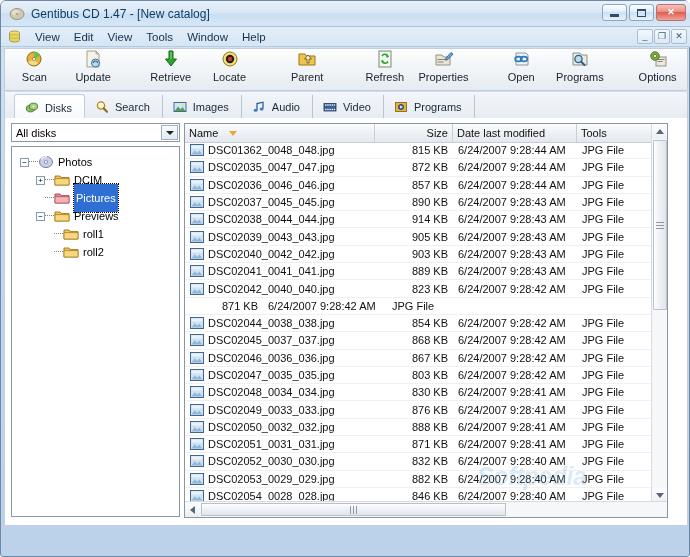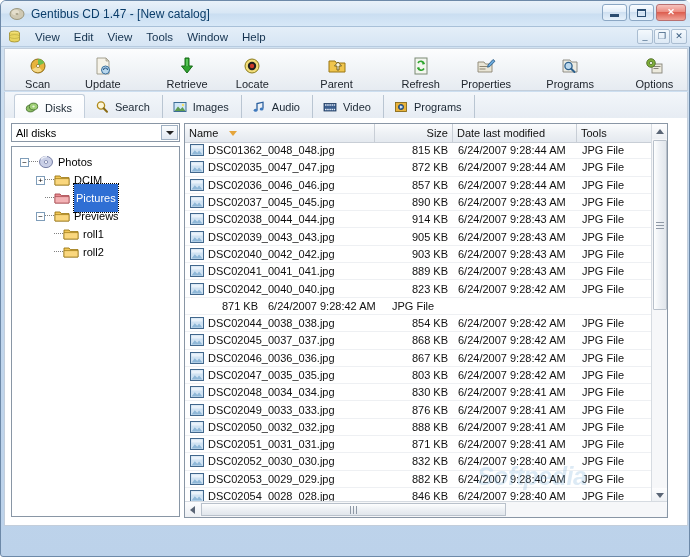--- a/index.html
+++ b/index.html
@@ -121,21 +121,21 @@
 
   
   .toolbar {
     position: absolute;
     left: 3px; top: 47px;
     width: 684px; height: 43px;
     box-sizing: border-box;
     background: linear-gradient(to bottom, #fcfdfe 0%, #f1f4f7 50%, #e6ebf1 100%);
     border: 1px solid #c3cedb;
     display: flex;
-    align-items: flex-end;
+    align-items: flex-start;
   }
   .tb-item {
     width: 66px;
     display: flex;
     flex-direction: column;
     align-items: center;
     justify-content: center;
     gap: 2px;
     cursor: default;
   }
@@ -562,20 +562,30 @@
           <rect x="3.5" y="10" width="8" height="1" fill="#8a8472"></rect>
           <rect x="3.5" y="12.5" width="6" height="1" fill="#8a8472"></rect>
           <path d="M12 9 L17 3.5 L19 5.2 L13.8 10.5 L11.6 11.2 Z" fill="#6aa9dd" stroke="#2d5e87" stroke-width="0.9"></path>
         </svg>
       </span>
       <span class="tb-label">Properties</span>
     </div>
 
     <div class="tb-sep"></div>
 
+    <div class="tb-item">
+      <span class="tb-ico">
+        <svg width="20" height="20" viewBox="0 0 20 20">
+          <path d="M5 4 H15 L17 6 V16 H5 Z" fill="#eef3f8" stroke="#7d8b99" stroke-width="0.9"></path>
+          <ellipse cx="7.5" cy="10" rx="3.4" ry="2.4" fill="none" stroke="#2f79bb" stroke-width="1.6"></ellipse>
+          <ellipse cx="13" cy="10" rx="3.4" ry="2.4" fill="none" stroke="#2f79bb" stroke-width="1.6"></ellipse>
+        </svg>
+      </span>
+      <span class="tb-label">Open</span>
+    </div>
 
     <div class="tb-item">
       <span class="tb-ico">
         <svg width="20" height="20" viewBox="0 0 20 20">
           <path d="M3 4 H10 L11.5 6 H17 V16 H3 Z" fill="#ecebe2" stroke="#87857a" stroke-width="0.9"></path>
           <circle cx="8.5" cy="10" r="3.6" fill="#bcd9ee" stroke="#2b5f8c" stroke-width="1.3"></circle>
           <path d="M11.2 12.7 L14.5 16" stroke="#2b5f8c" stroke-width="2" stroke-linecap="round"></path>
         </svg>
       </span>
       <span class="tb-label">Programs</span>

